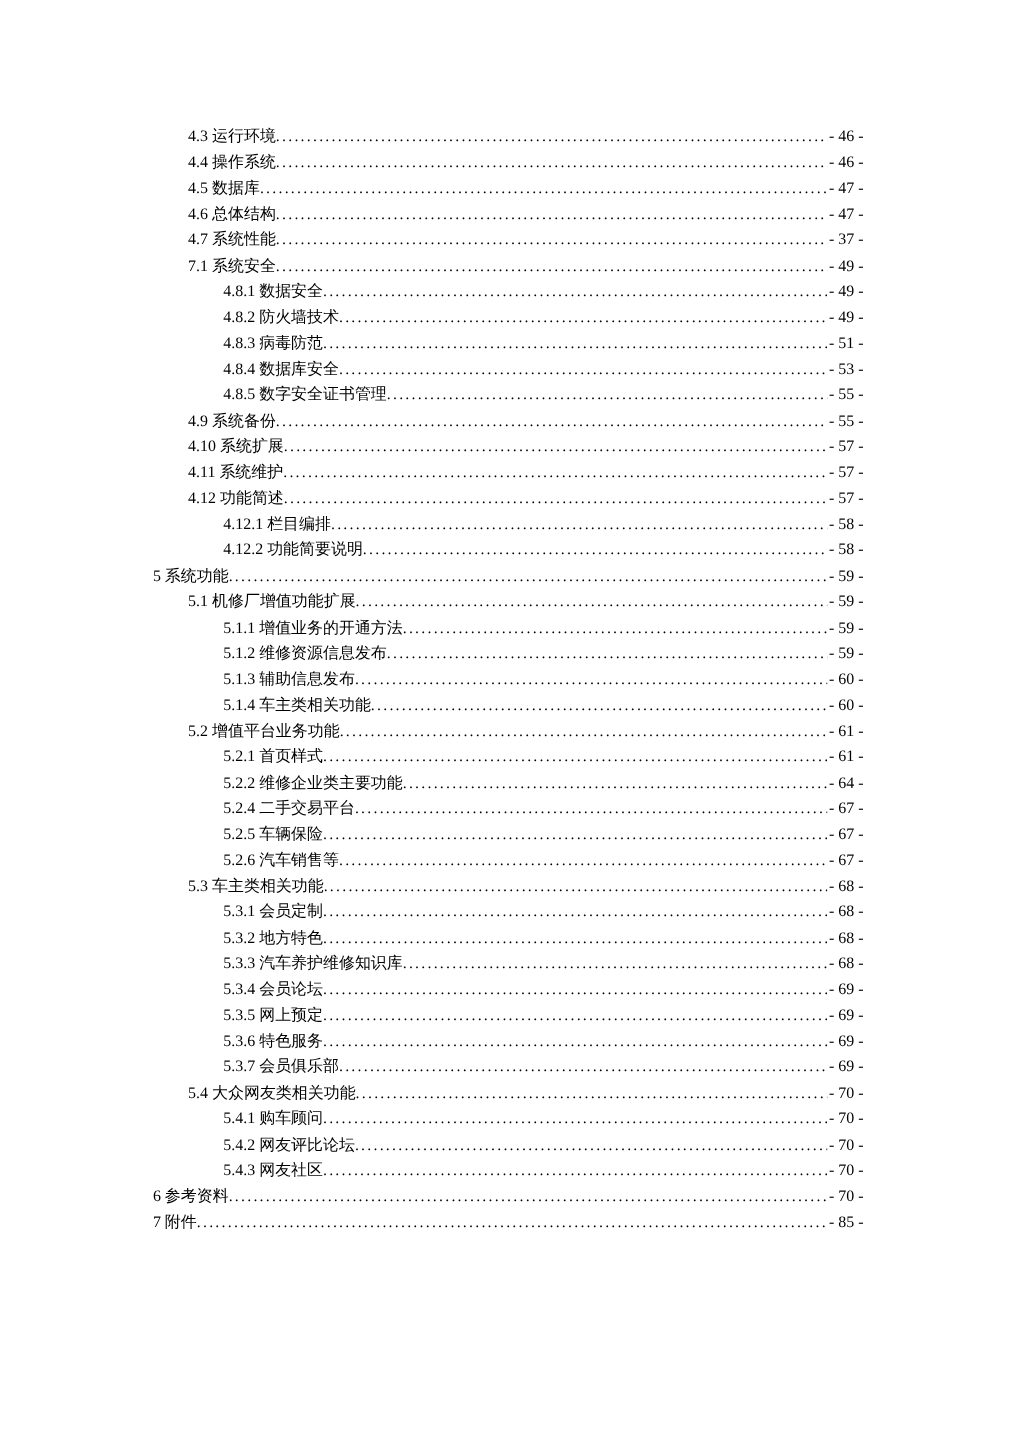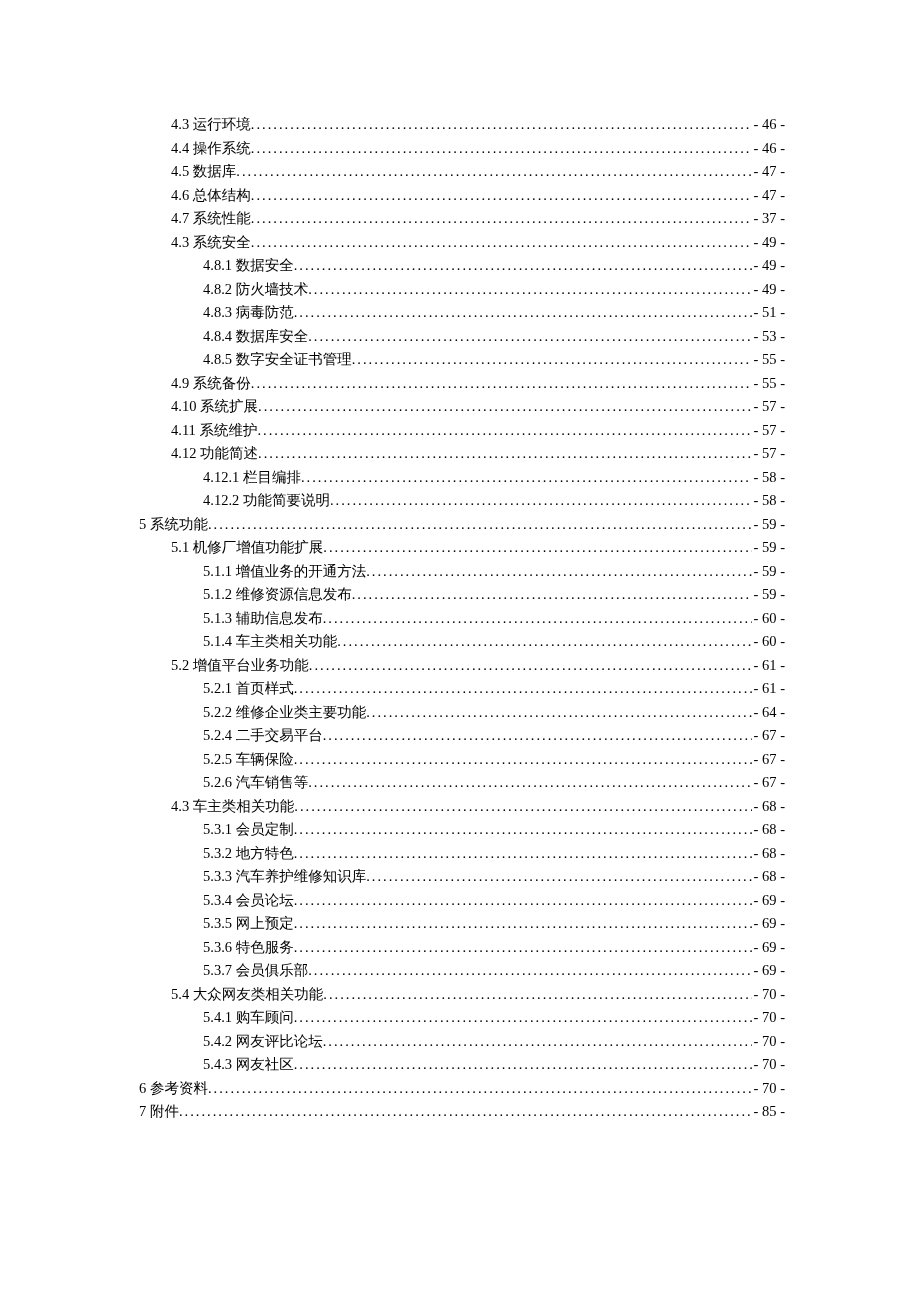--- a/index.html
+++ b/index.html
@@ -67,21 +67,21 @@
         <span class="toc-label">4.6 总体结构</span>
         <span class="toc-dots"></span>
         <span class="toc-page">- 47 -</span>
       </div>
       <div class="toc-row indent-1">
         <span class="toc-label">4.7  系统性能</span>
         <span class="toc-dots"></span>
         <span class="toc-page">- 37 -</span>
       </div>
       <div class="toc-row indent-1">
-        <span class="toc-label">4.3  系统安全</span>
+        <span class="toc-label">7.1  系统安全</span>
         <span class="toc-dots"></span>
         <span class="toc-page">- 49 -</span>
       </div>
       <div class="toc-row indent-2">
         <span class="toc-label">4.8.1  数据安全</span>
         <span class="toc-dots"></span>
         <span class="toc-page">- 49 -</span>
       </div>
       <div class="toc-row indent-2">
         <span class="toc-label">4.8.2  防火墙技术</span>
@@ -187,21 +187,21 @@
         <span class="toc-label">5.2.5 车辆保险</span>
         <span class="toc-dots"></span>
         <span class="toc-page">- 67 -</span>
       </div>
       <div class="toc-row indent-2">
         <span class="toc-label">5.2.6 汽车销售等</span>
         <span class="toc-dots"></span>
         <span class="toc-page">- 67 -</span>
       </div>
       <div class="toc-row indent-1">
-        <span class="toc-label">4.3 车主类相关功能</span>
+        <span class="toc-label">5.3 车主类相关功能</span>
         <span class="toc-dots"></span>
         <span class="toc-page">- 68 -</span>
       </div>
       <div class="toc-row indent-2">
         <span class="toc-label">5.3.1 会员定制</span>
         <span class="toc-dots"></span>
         <span class="toc-page">- 68 -</span>
       </div>
       <div class="toc-row indent-2">
         <span class="toc-label">5.3.2 地方特色</span>

